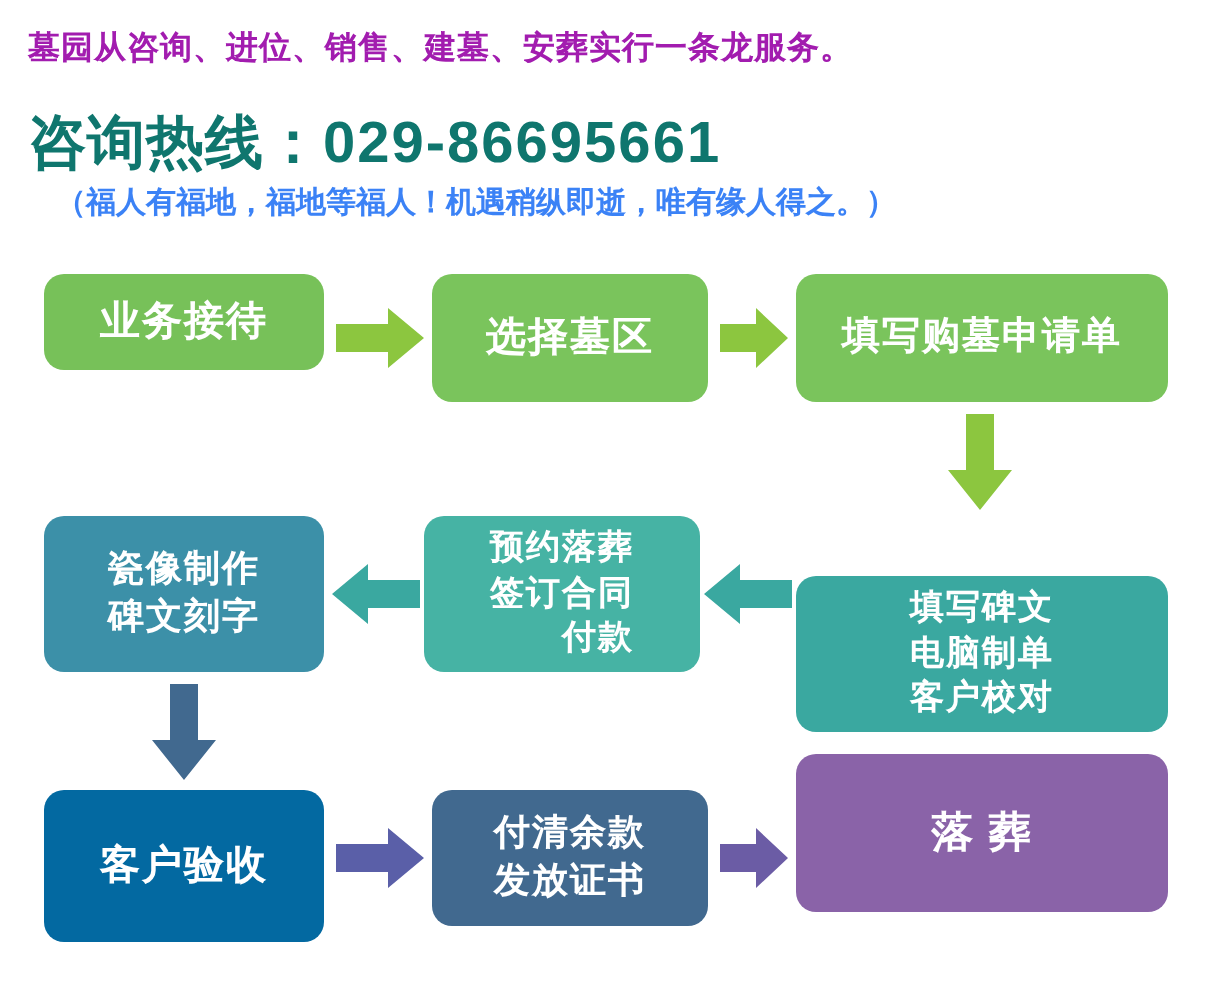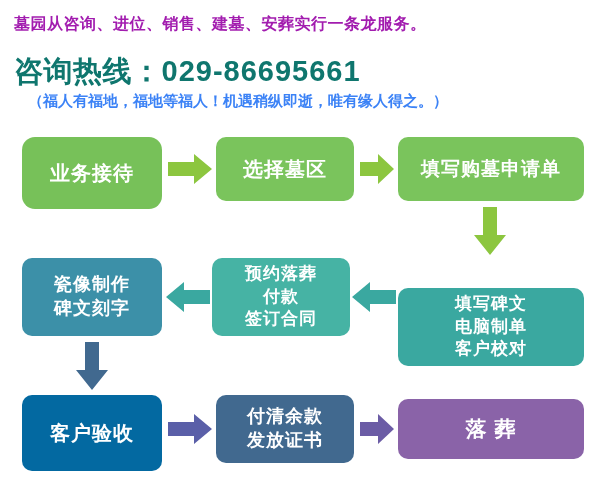--- a/index.html
+++ b/index.html
@@ -81,21 +81,21 @@
 <div class="page">
 
   <div class="headline">墓园从咨询、进位、销售、建墓、安葬实行一条龙服务。</div>
 
   <div class="hotline">
     <span>咨询热线：</span><span class="num">029-86695661</span>
   </div>
 
   <div class="subline">（福人有福地，福地等福人！机遇稍纵即逝，唯有缘人得之。）</div>
 
-  <div class="node" style="left:22px; top:137px; width:140px; height:72px; background:#77c159; font-size:20px;border-radius:13px;">
+  <div class="node" style="left:22px; top:137px; width:140px; height:48px; background:#77c159; font-size:20px;">
     <span class="lines">
       <span class="ln">业务接待</span>
     </span>
   </div>
 
   <div class="arrow" style="left:168px; top:154px;">
     <svg width="44" height="30" viewBox="0 0 44 30" aria-hidden="true">
       <polygon points="0,8 26,8 26,0 44,15 26,30 26,22 0,22" fill="#8cc63f"></polygon>
     </svg>
   </div>
@@ -131,25 +131,25 @@
       <span class="ln">客户校对</span>
     </span>
   </div>
 
   <div class="arrow" style="left:352px; top:282px;">
     <svg width="44" height="30" viewBox="0 0 44 30" aria-hidden="true">
       <polygon points="44,8 18,8 18,0 0,15 18,30 18,22 44,22" fill="#3aa8a0"></polygon>
     </svg>
   </div>
 
-  <div class="node" style="left:212px; top:258px; width:138px; height:78px; background:#46b3a4; font-size:17px;">
+  <div class="node" style="left:212px; top:258px; width:138px; height:78px; background:#46b3a4; font-size:17px;text-align:right;">
     <span class="lines">
       <span class="ln">预约落葬</span>
+      <span class="ln">签订合同</span>
       <span class="ln">付款</span>
-      <span class="ln">签订合同</span>
     </span>
   </div>
 
   <div class="arrow" style="left:166px; top:282px;">
     <svg width="44" height="30" viewBox="0 0 44 30" aria-hidden="true">
       <polygon points="44,8 18,8 18,0 0,15 18,30 18,22 44,22" fill="#3aa8a0"></polygon>
     </svg>
   </div>
 
   <div class="node" style="left:22px; top:258px; width:140px; height:78px; background:#3c90a8; font-size:18px;justify-content:center;">
@@ -183,19 +183,19 @@
       <span class="ln">发放证书</span>
     </span>
   </div>
 
   <div class="arrow" style="left:360px; top:414px;">
     <svg width="34" height="30" viewBox="0 0 34 30" aria-hidden="true">
       <polygon points="0,8 18,8 18,0 34,15 18,30 18,22 0,22" fill="#6b5ca5"></polygon>
     </svg>
   </div>
 
-  <div class="node" style="left:398px; top:399px; width:186px; height:60px; background:#8a63a8; font-size:21px;">
+  <div class="node" style="left:398px; top:377px; width:186px; height:79px; background:#8a63a8; font-size:21px;">
     <span class="lines">
       <span class="ln">落 葬</span>
     </span>
   </div>
 
 </div>
 
 </body></html>

